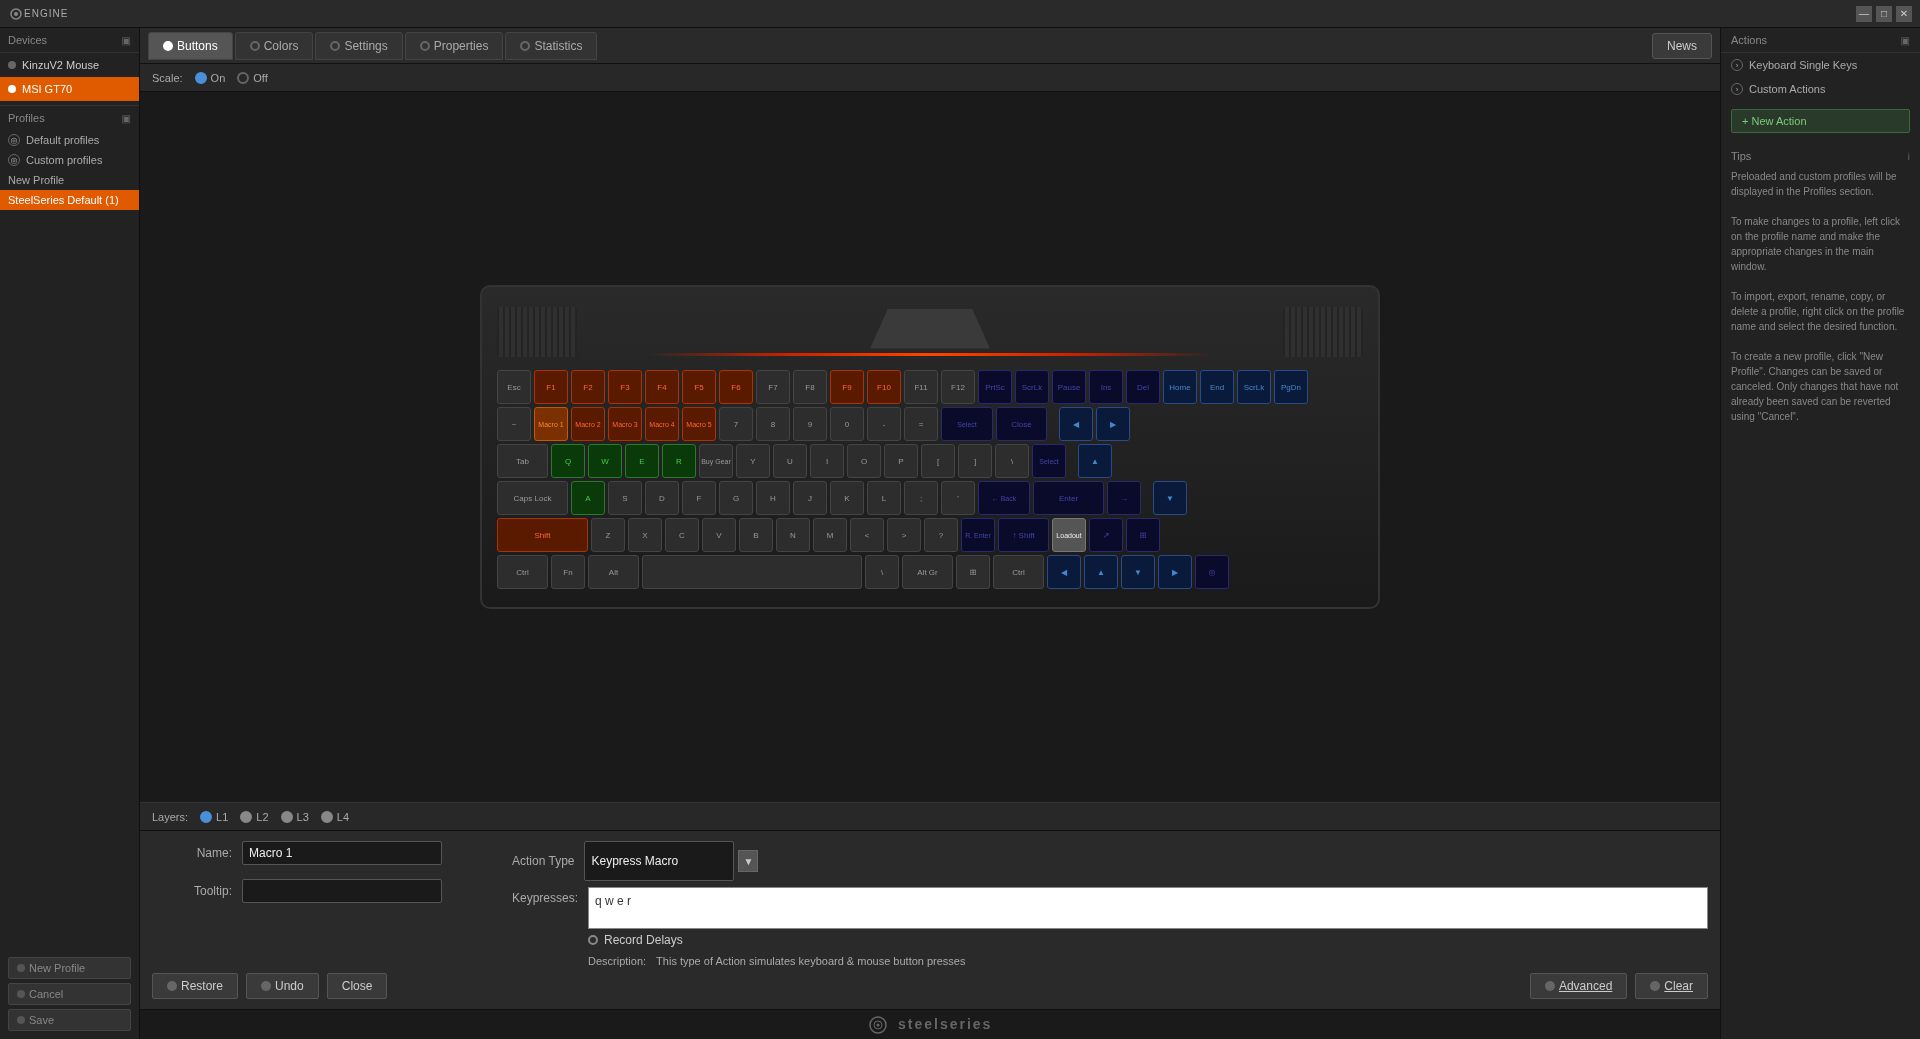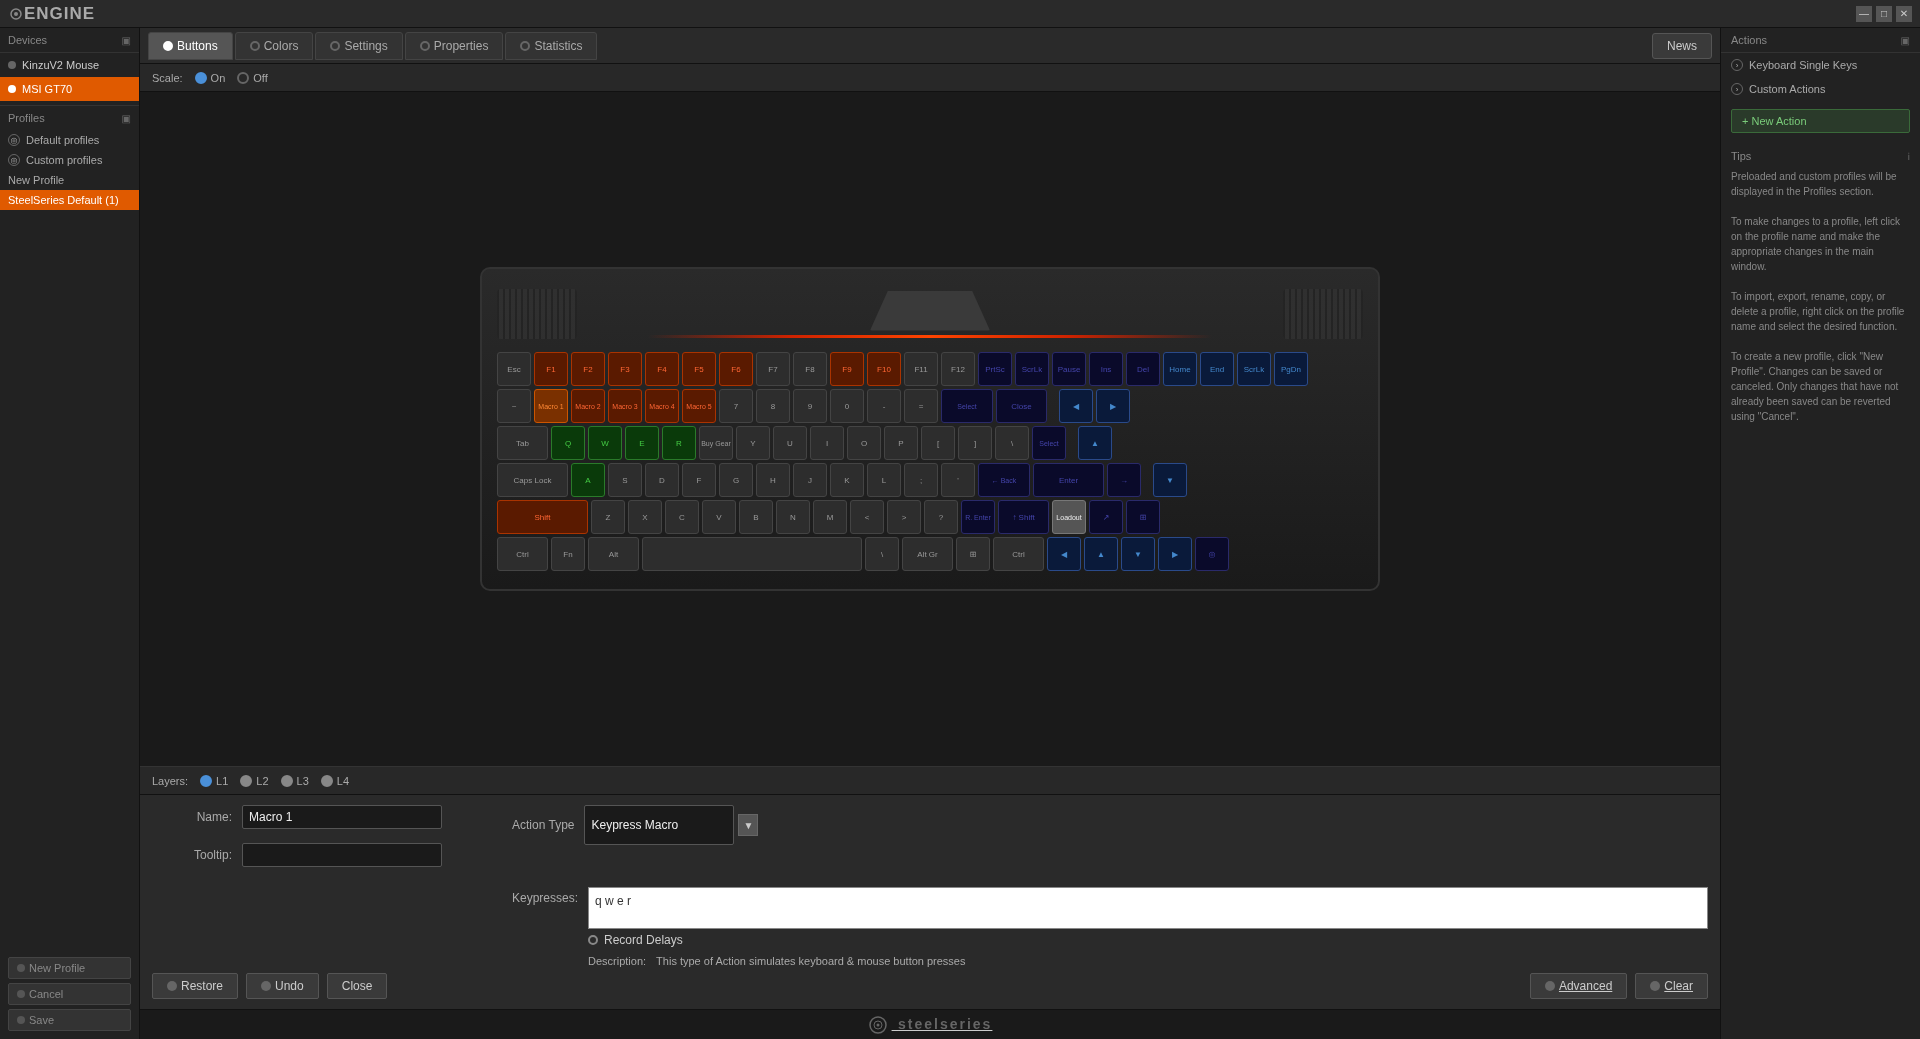--- a/index.html
+++ b/index.html
@@ -415,21 +415,20 @@
       line-height: 1.5;
     }
     
     #bottom-bar {
       background: #1a1a1a;
       height: 30px;
       display: flex;
       align-items: center;
       justify-content: center;
       border-top: 1px solid #111;
-      text-decoration: underline;
     }
     #steelseries-logo {
       color: #666;
       font-size: 16px;
       letter-spacing: 2px;
     }
     #content-wrapper {
       display: flex;
       flex: 1;
       overflow: hidden;
@@ -442,21 +441,21 @@
     }
   </style>
 </head>
 <body>
 
 <div id="titlebar">
   <svg width="16" height="16" viewBox="0 0 16 16" fill="#888">
     <circle cx="8" cy="8" r="5" fill="none" stroke="#888" stroke-width="1.5"></circle>
     <circle cx="8" cy="8" r="2" fill="#888"></circle>
   </svg>
-  <span style="color:#aaa;font-size:17px;font-weight:bold;letter-spacing:1px;">ENGINE</span>
+  <span style="color:#aaa;font-size:10px;font-weight:normal;letter-spacing:1px;">ENGINE</span>
   <div id="titlebar-controls">
     <span>—</span>
     <span>□</span>
     <span>✕</span>
   </div>
 </div>
 
 <div id="main">
 
   <div id="sidebar">
@@ -916,21 +915,21 @@
           <div style="flex:1;display:flex;flex-direction:column;gap:6px;">
             <div style="display:flex;align-items:center;gap:10px;">
               <span style="color:#aaa;font-size:12px;white-space:nowrap;">Action Type</span>
               <div class="config-select-wrap">
                 <select class="config-select">
                   <option>Keypress Macro</option>
                 </select>
                 <div class="select-arrow">▼</div>
               </div>
             </div>
-            <div style="display:flex;gap:10px;align-items:flex-start;margin-top:36px;">
+            <div style="display:flex;gap:10px;align-items:flex-start;">
               <span style="color:#aaa;font-size:12px;white-space:nowrap;padding-top:4px;">Keypresses:</span>
               <div style="flex:1;display:flex;flex-direction:column;gap:4px;">
                 <textarea class="keypresses-area" style="">q w e r</textarea>
                 <div id="record-delays-row">
                   <span class="radio-btn" style="width:10px;height:10px;border:2px solid #888;"></span>
                   <span>Record Delays</span>
                 </div>
                 <div id="description-row">
                   <span style="color:#aaa;font-size:11px;margin-right:4px;">Description:</span>
                   <span class="description-text">This type of Action simulates keyboard &amp; mouse button presses</span>

